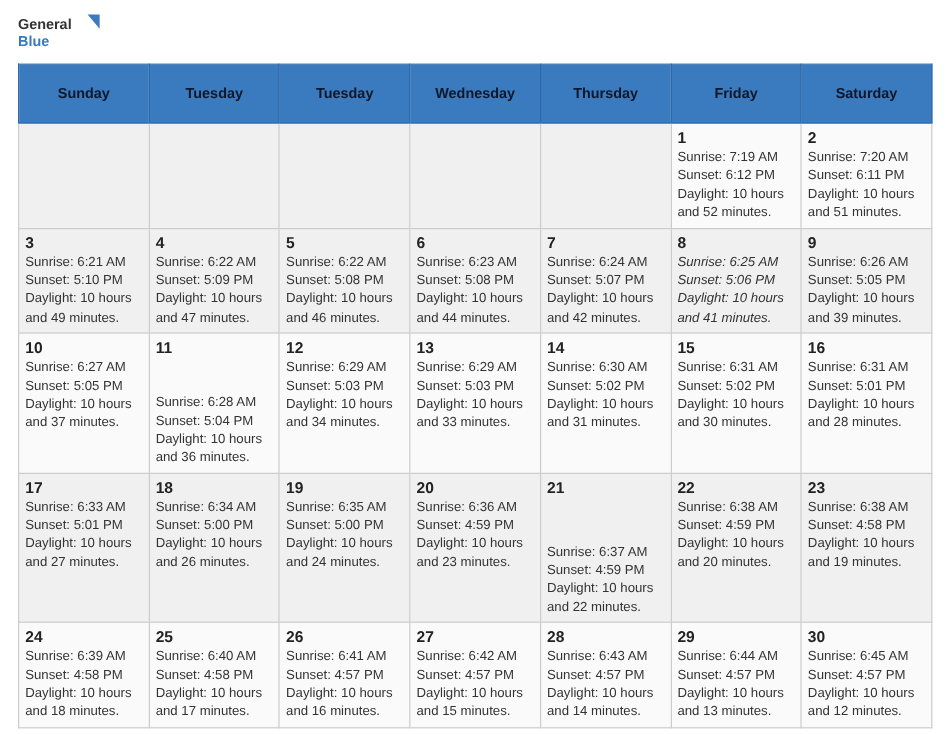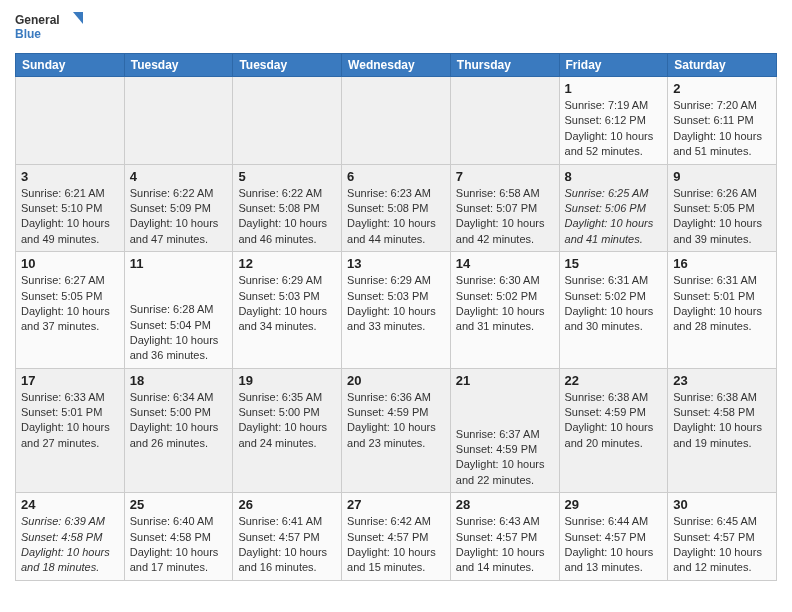--- a/index.html
+++ b/index.html
@@ -39,23 +39,23 @@
       font-size: 14px;
       color: #444;
     }
     table {
       width: 100%;
       border-collapse: collapse;
       table-layout: fixed;
     }
     th {
       background-color: #3a7abf;
-      color: #ffffff;
-      text-align: left;
-      padding: 4px 6px;
+      color: #0f172a;
+      text-align: center;
+      padding: 17px 6px;
       font-size: 12px;
       font-weight: bold;
       border: 1px solid #2d68a8;
     }
     td {
       border: 1px solid #ccc;
       vertical-align: top;
       padding: 4px 5px;
       font-size: 10px;
       color: #333;
@@ -162,21 +162,21 @@
           </td>
           <td>
             <div class="day-num">6</div>
             <div class="day-info" style="white-space: pre-line;">Sunrise: 6:23 AM
 Sunset: 5:08 PM
 Daylight: 10 hours
 and 44 minutes.</div>
           </td>
           <td>
             <div class="day-num">7</div>
-            <div class="day-info" style="white-space: pre-line;">Sunrise: 6:58 AM
+            <div class="day-info" style="white-space: pre-line;">Sunrise: 6:24 AM
 Sunset: 5:07 PM
 Daylight: 10 hours
 and 42 minutes.</div>
           </td>
           <td>
             <div class="day-num">8</div>
             <div class="day-info" style="white-space: pre-line; font-style: italic;">Sunrise: 6:25 AM
 Sunset: 5:06 PM
 Daylight: 10 hours
 and 41 minutes.</div>
@@ -287,21 +287,21 @@
             <div class="day-num">23</div>
             <div class="day-info" style="white-space: pre-line;">Sunrise: 6:38 AM
 Sunset: 4:58 PM
 Daylight: 10 hours
 and 19 minutes.</div>
           </td>
         </tr>
         <tr>
           <td>
             <div class="day-num">24</div>
-            <div class="day-info" style="white-space: pre-line; font-style: italic;">Sunrise: 6:39 AM
+            <div class="day-info" style="white-space: pre-line;">Sunrise: 6:39 AM
 Sunset: 4:58 PM
 Daylight: 10 hours
 and 18 minutes.</div>
           </td>
           <td>
             <div class="day-num">25</div>
             <div class="day-info" style="white-space: pre-line;">Sunrise: 6:40 AM
 Sunset: 4:58 PM
 Daylight: 10 hours
 and 17 minutes.</div>

